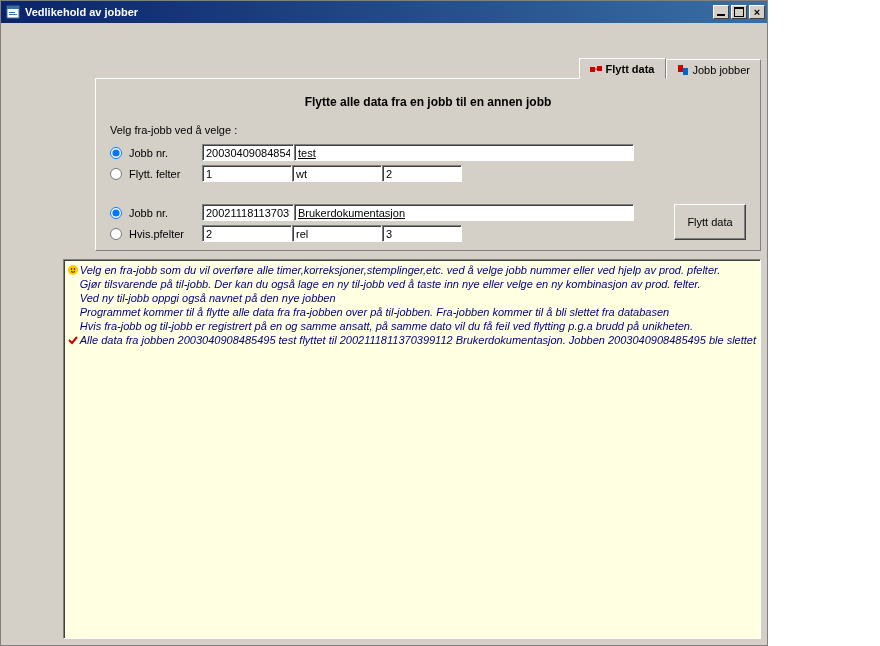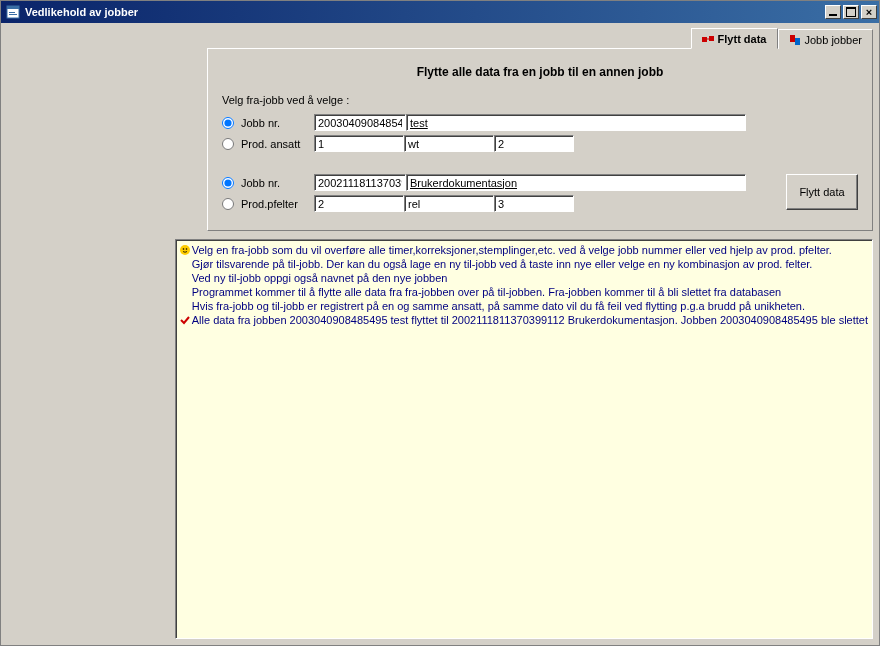--- a/index.html
+++ b/index.html
@@ -4,26 +4,27 @@
 <style>
   * { box-sizing: border-box; }
   body {
     margin: 0;
     font-family: Tahoma, Arial, sans-serif;
     font-size: 11px;
     background: #fff;
     overflow: hidden;
   }
   .window {
-    width: 880px;
+    width: 768px;
     height: 646px;
     background: #d4d0c8;
     border: 1px solid #808080;
     display: flex;
     flex-direction: column;
+    gap: 30px;
   }
   .titlebar {
     height: 22px;
     background: linear-gradient(to right, #0a246a, #3a6ea5);
     color: #fff;
     display: flex;
     align-items: center;
     padding: 0 2px 0 4px;
   }
   .titlebar-icon {
@@ -94,21 +95,21 @@
     z-index: 2;
     font-weight: bold;
     height: 21px;
   }
   .tab .ticon { width:12px; height:12px; }
   .tabpanel {
     flex: 0 0 auto;
     border: 1px solid;
     border-color: #fff #808080 #808080 #fff;
     margin-top: -1px;
-    padding: 10px 14px 14px 14px;
+    padding: 10px 14px 4px 14px;
     background: #d4d0c8;
   }
 
   .heading {
     text-align: center;
     font-weight: bold;
     font-size: 12px;
     margin: 6px 0 14px 0;
   }
 
@@ -180,20 +181,21 @@
     padding: 3px 4px;
     font-size: 11px;
     line-height: 14px;
     color: #000080;
     overflow: auto;
   }
   .log-line {
     display: flex;
     align-items: flex-start;
     gap: 2px;
+    font-style: italic;
   }
   .log-icon {
     width: 10px;
     height: 10px;
     flex-shrink: 0;
     margin-top: 1px;
   }
   .log-text { flex: 1; }
 </style>
 </head>
@@ -253,21 +255,21 @@
           <input type="radio" name="from" checked="" style="">
           <span>Jobb nr.</span>
         </label>
         <input class="txt num w92" value="2003040908485495" style="">
         <input class="txt w340" value="test" style="">
       </div>
 
       <div class="row">
         <label class="radio-cell">
           <input type="radio" name="from" style="">
-          <span>Prod. ansatt</span>
+          <span>Flytt. felter</span>
         </label>
         <input class="txt w90" value="1" style="">
         <input class="txt w90" value="wt" style="">
         <input class="txt w80" value="2" style="">
       </div>
 
       <div style="height:18px"></div>
 
 
       <div class="action-row">
@@ -277,21 +279,21 @@
               <input type="radio" name="to" checked="" style="">
               <span>Jobb nr.</span>
             </label>
             <input class="txt num w92" value="2002111811370399112" style="">
             <input class="txt w340" value="Brukerdokumentasjon" style="">
           </div>
 
           <div class="row">
             <label class="radio-cell">
               <input type="radio" name="to" style="">
-              <span>Prod.pfelter</span>
+              <span>Hvis.pfelter</span>
             </label>
             <input class="txt w90" value="2" style="">
             <input class="txt w90" value="rel" style="">
             <input class="txt w80" value="3" style="">
           </div>
         </div>
         <button class="btn">Flytt data</button>
       </div>
 
     </div>

